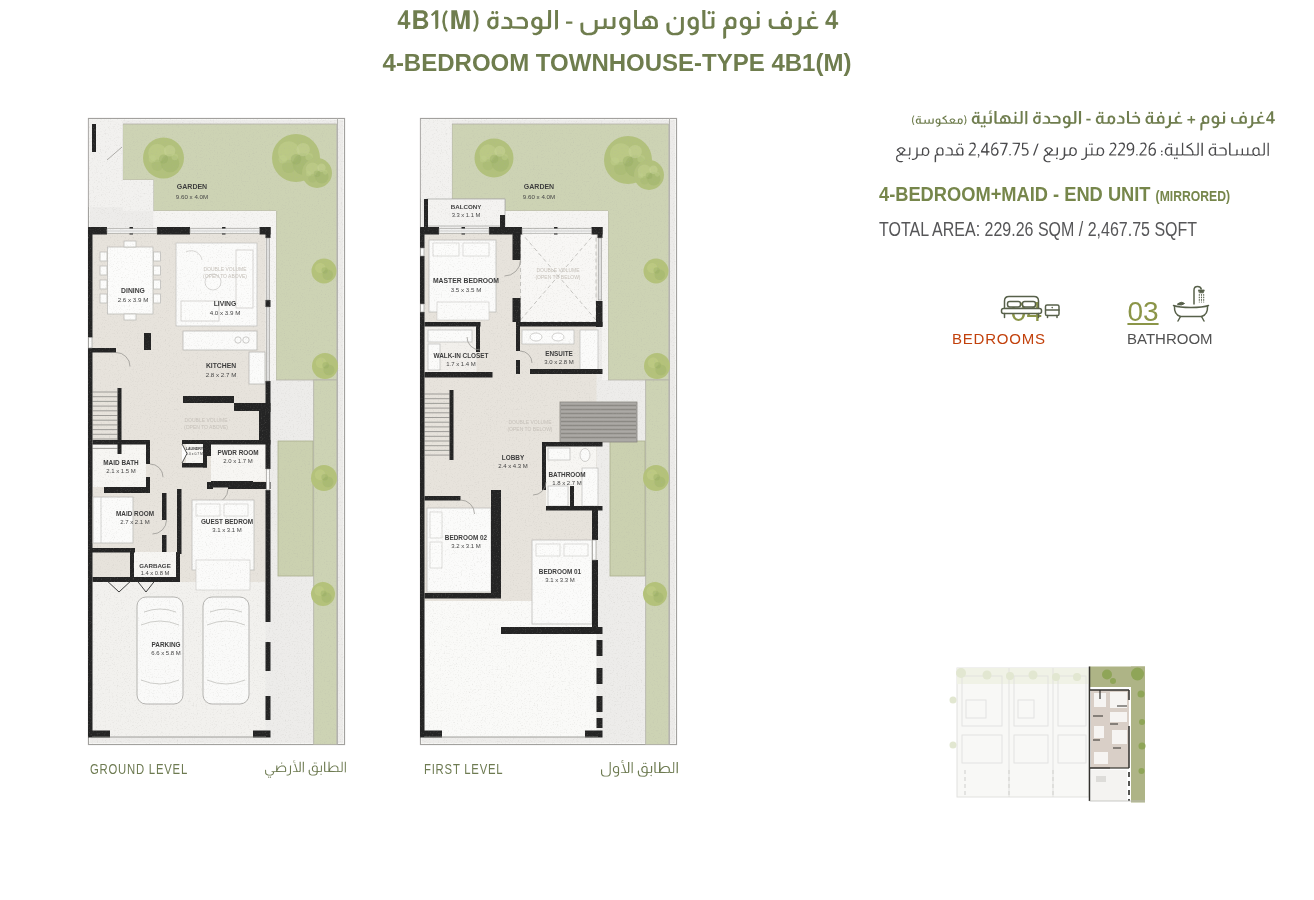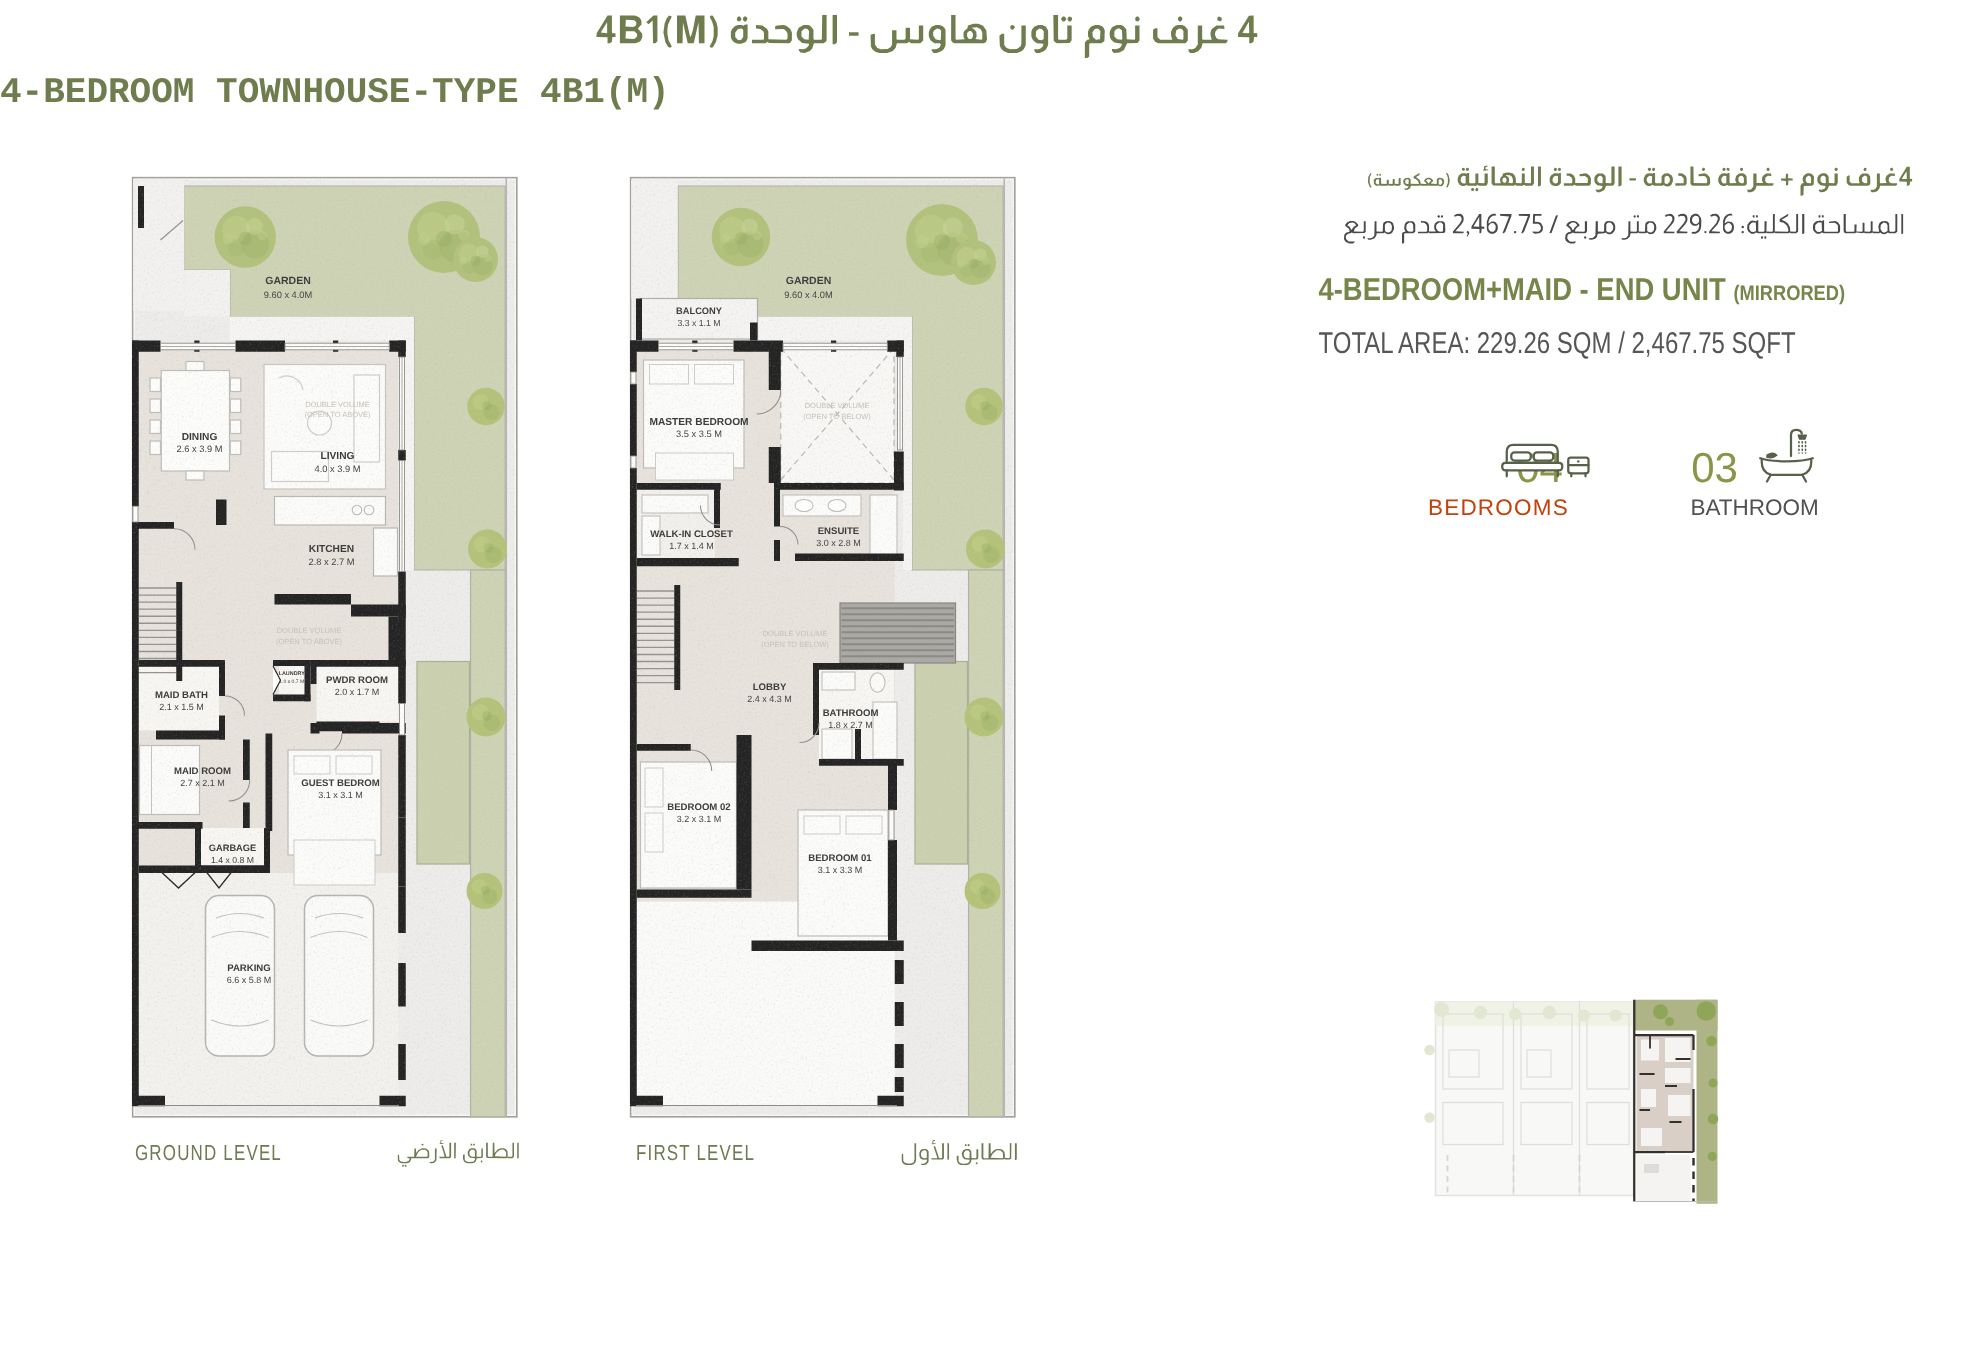--- a/index.html
+++ b/index.html
@@ -8,33 +8,33 @@
 .lbl{fill:#3d3d3d;font-family:"Liberation Sans",sans-serif;font-weight:bold;text-anchor:middle;}
 .dim{fill:#454545;font-family:"Liberation Sans",sans-serif;text-anchor:middle;}
 .faint{fill:#c6c1ba;font-family:"Liberation Sans",sans-serif;text-anchor:middle;}
 .lvl{color:#6e7b52;font-size:14.5px;letter-spacing:1px;transform:scaleX(0.78);transform-origin:0 0;white-space:nowrap;}
 </style></head><body>
 <div id="page">
 
 <div class="abs" style="left:396px;top:10px;width:444px;height:29px;"><svg width="100%" height="100%" viewBox="0 0 1657 109" preserveAspectRatio="xMidYMid meet">
         <path d="M633,43 633,52 657,52 657,43ZM1076,26 1065,26 1065,72 1063,78 1054,85 1037,86 1028,83 1022,75 1022,47 1016,47 1010,52 1011,77 1014,84 1021,91 1032,95 1054,95 1065,91 1071,86 1076,75ZM819,26 808,26 808,60 806,62 786,61 786,32 775,32 775,59 772,62 754,62 752,60 752,38 741,38 741,73 738,80 730,85 713,86 704,83 698,74 698,47 690,48 687,51 688,79 691,85 699,92 709,95 729,95 743,90 750,82 753,71 778,71 784,67 788,71 812,71 819,64ZM1573,26 1554,26 1542,35 1539,43 1539,51 1542,62 1520,62 1518,60 1518,26 1507,26 1507,74 1501,83 1494,86 1483,86 1485,92 1488,95 1497,95 1508,91 1516,82 1519,71 1577,71 1581,67 1582,62 1558,61 1553,57 1550,49 1551,42 1556,36 1560,34 1574,35ZM1482,37 1475,28 1468,25 1457,25 1451,27 1444,33 1440,42 1440,51 1443,62 1413,62 1406,56 1406,33 1400,33 1395,37 1395,59 1400,67 1408,71 1474,71 1477,70 1482,64ZM1460,34 1467,35 1471,40 1471,60 1469,62 1457,60 1451,51 1453,39ZM1361,26 1350,26 1350,60 1348,62 1329,61 1328,36 1320,27 1314,25 1304,25 1292,31 1287,40 1286,47 1287,56 1290,62 1298,69 1317,72 1315,79 1311,83 1302,86 1292,85 1292,90 1297,95 1311,94 1322,88 1330,71 1356,70 1361,64ZM1306,34 1311,34 1317,39 1318,60 1316,62 1305,61 1298,54 1298,42 1300,38ZM1267,28 1259,25 1250,25 1240,29 1234,36 1232,42 1232,53 1236,61 1230,62 1224,69 1224,108 1230,108 1235,104 1235,73 1237,71 1265,71 1273,66 1274,39 1271,32ZM1249,35 1257,34 1263,40 1262,61 1252,62 1244,55 1243,43ZM1117,25 1108,25 1098,29 1092,36 1090,42 1090,54 1094,63 1104,71 1120,72 1119,78 1113,84 1107,86 1097,86 1098,91 1102,95 1110,95 1121,91 1127,86 1132,75 1132,39 1126,29ZM1110,34 1116,35 1121,41 1121,60 1116,63 1108,62 1101,53 1102,40ZM1041,25 1038,27 1037,33 1039,36 1044,37 1049,31 1046,26ZM860,25 851,25 841,29 836,35 833,43 833,53 837,63 847,71 861,71 863,74 861,80 856,84 850,86 840,86 840,89 845,95 853,95 864,91 871,85 875,76 875,38 873,33 868,28ZM854,34 861,36 864,40 863,62 860,63 850,61 844,52 844,44 846,39ZM390,71 423,71 430,67 432,70 482,71 485,70 490,63 490,44 486,35 476,27 469,25 453,26 448,28 448,36 468,35 472,37 477,42 479,47 479,59 476,62 431,61 431,42 428,35 416,26 400,25 400,34 411,35 418,41 420,45 420,60 418,62 390,62ZM379,24 373,24 368,27 365,25 354,25 347,28 340,35 337,42 337,56 340,63 346,69 354,72 363,72 373,68 376,65 379,58ZM364,34 368,37 368,55 363,62 357,63 354,62 348,55 348,44 355,35ZM1560,4 1556,7 1556,13 1563,16 1567,13 1567,7ZM1461,4 1458,6 1457,12 1461,16 1465,16 1469,9 1465,4ZM1354,4 1351,6 1350,12 1352,15 1358,16 1362,10 1358,4ZM1184,4 1180,10 1184,16 1188,16 1191,14 1192,8 1190,5ZM1169,4 1165,8 1165,12 1169,16 1173,16 1177,12 1177,8 1173,4ZM371,4 368,6 367,12 371,16 375,16 379,9 375,4ZM356,4 353,6 352,12 354,15 360,16 364,10 360,4ZM1647,1 1635,2 1608,46 1608,55 1636,56 1636,71 1642,71 1647,66 1648,55 1656,55 1656,46 1647,45ZM1635,17 1636,44 1634,46 1619,45ZM287,1 284,5 290,16 294,30 294,53 291,65 284,79 287,82 292,81 300,67 304,51 304,32 301,19 292,2ZM202,1 202,71 216,71 217,19 229,71 244,71 256,18 257,71 271,71 271,1 249,1 242,37 238,51 235,55 223,1ZM182,1 176,9 171,21 168,44 173,68 180,80 185,82 189,79 181,63 178,47 178,35 180,23 189,4ZM153,1 143,1 125,18 131,23 141,14 142,71 148,71 153,66ZM59,1 59,71 98,71 108,67 112,63 115,56 115,47 104,34 113,24 113,15 110,9 106,5 96,1ZM74,41 95,41 102,47 102,54 95,60 73,59ZM74,12 95,13 100,18 100,24 97,28 91,30 73,29ZM28,1 1,45 0,55 28,56 28,71 34,71 39,67 40,55 48,55 48,46 41,46 39,44 39,1ZM27,18 27,46 11,44ZM1145,0 1146,65 1154,71 1186,70 1191,63 1191,26 1180,26 1180,59 1177,62 1159,62 1157,60 1157,0ZM889,0 889,64 893,69 897,71 970,71 976,68 979,61 977,38 969,27 957,22 945,22 931,26 930,33 922,40 920,44 920,55 923,61 902,62 900,60 900,0ZM934,40 939,40 944,47 943,56 939,60 933,60 929,54 929,45ZM940,32 954,31 963,36 967,44 967,60 965,62 950,60 953,54 952,42 946,35ZM592,0 592,73 598,73 603,68 603,0ZM577,0 566,0 565,61 563,62 546,62 544,60 544,37 536,27 530,25 519,25 507,32 502,44 502,52 505,61 516,70 533,72 532,77 525,84 518,86 507,85 507,88 511,94 522,95 535,90 541,84 545,71 569,71 575,67 577,63ZM522,34 529,35 533,40 532,62 521,61 514,54 514,41Z" fill="#6f7d4e" fill-rule="evenodd"></path>
       </svg></div>
-<div class="abs en-title" style="left:0;top:49px;width:1234px;text-align:left;font-family:Liberation Mono, monospace;">4-BEDROOM TOWNHOUSE-TYPE 4B1(M)</div>
+<div class="abs en-title" style="left:0;top:49px;width:1234px;text-align:center;">4-BEDROOM TOWNHOUSE-TYPE 4B1(M)</div>
 
 <div class="abs" style="left:912px;top:110px;width:363px;height:21px;"><svg width="100%" height="100%" viewBox="0 0 2018 113" preserveAspectRatio="xMidYMid meet">
         <path d="M401,83 397,90 401,95 405,95 409,91 409,87 405,83ZM386,83 383,85 382,91 384,94 390,95 394,88 390,83ZM969,47 969,56 993,56 993,47ZM21,56 22,68 29,75 39,75 41,73 47,75 72,75 76,72 79,75 94,75 98,72 101,75 116,75 121,71 121,46 114,46 113,69 99,68 99,50 92,50 91,69 77,68 77,53 70,53 69,69 49,68 48,44 43,46 29,46 24,50ZM35,51 39,51 41,53 41,68 39,70 32,69 28,64 30,54ZM1549,31 1548,48 1531,48 1531,56 1549,57 1549,73 1557,73 1558,56 1574,56 1574,48 1557,47 1557,31ZM42,32 41,36 43,38 48,37 48,33 46,31ZM31,33 33,38 38,37 38,33 36,31ZM1952,30 1933,30 1922,38 1919,44 1918,52 1920,61 1923,65 1899,66 1897,64 1897,30 1886,30 1886,78 1880,87 1873,90 1862,90 1864,96 1867,99 1876,99 1887,95 1895,86 1898,75 1957,75 1961,70 1961,66 1941,66 1934,63 1930,57 1931,44 1940,38 1953,39ZM1861,41 1857,34 1851,30 1833,30 1826,34 1820,43 1819,54 1822,66 1792,66 1785,60 1785,37 1780,37 1774,42 1774,62 1776,67 1782,73 1787,75 1853,75 1859,72 1862,66ZM1839,38 1845,38 1850,43 1850,64 1848,66 1838,65 1831,58 1831,45ZM1741,30 1729,30 1729,64 1727,66 1708,65 1707,40 1699,31 1693,29 1683,29 1671,35 1666,44 1665,51 1666,60 1669,66 1677,73 1696,76 1694,83 1690,87 1681,90 1671,89 1671,94 1676,99 1690,98 1701,92 1709,75 1733,75 1737,73 1741,64ZM1685,38 1690,38 1696,43 1697,64 1695,66 1684,65 1677,58 1677,46 1679,42ZM1646,32 1638,29 1629,29 1621,32 1614,39 1611,46 1611,56 1615,65 1608,67 1603,75 1603,112 1609,112 1614,108 1615,76 1645,75 1652,70 1653,41ZM1631,38 1638,39 1642,44 1642,64 1640,66 1629,65 1625,62 1622,55 1623,45ZM1494,30 1475,30 1464,38 1461,44 1460,52 1462,61 1465,65 1440,65 1440,30 1428,30 1428,79 1419,89 1405,90 1407,97 1409,99 1419,99 1429,95 1436,88 1440,75 1499,75 1503,70 1503,66 1483,66 1476,63 1472,57 1473,44 1482,38 1495,39ZM1150,29 1150,38 1161,39 1168,45 1170,49 1170,64 1168,66 1139,66 1139,75 1176,74 1181,68 1181,47 1178,39 1166,30ZM726,75 759,75 766,71 770,75 819,75 823,73 826,68 826,47 821,37 812,31 806,29 784,32 784,40 804,39 813,45 815,49 814,65 768,65 768,48 763,37 752,30 736,30 736,38 745,38 754,44 757,51 757,63 754,66 726,66ZM1298,48 1298,58 1301,66 1306,72 1315,76 1322,76 1330,72 1337,75 1396,75 1402,71 1404,66 1403,40 1397,32 1390,29 1375,30 1364,39 1361,52 1362,58 1366,65 1343,66 1340,63 1340,28 1334,28 1330,31 1326,29 1311,30 1302,38ZM1381,38 1388,39 1393,46 1393,63 1390,66 1383,66 1377,63 1373,57 1373,46 1375,42ZM1319,38 1328,39 1328,66 1318,67 1314,65 1309,56 1311,44ZM1022,47 1022,59 1026,68 1031,73 1038,76 1046,76 1055,71 1061,75 1091,75 1096,72 1102,77 1113,78 1120,75 1125,70 1130,58 1130,47 1126,37 1113,29 1099,30 1090,37 1088,41 1088,63 1085,66 1067,66 1064,63 1064,28 1058,28 1054,31 1050,29 1035,30 1028,35ZM1105,38 1114,40 1119,49 1118,61 1109,69 1103,68 1099,64 1099,44ZM1043,38 1053,40 1052,66 1042,67 1038,65 1033,57 1033,48 1035,44ZM715,28 709,28 705,31 702,29 690,29 678,37 674,44 673,58 677,68 681,72 691,76 700,76 708,73 713,68 715,64ZM700,38 704,40 704,61 700,66 693,67 686,62 684,57 684,49 690,40ZM332,50 333,60 339,71 349,76 357,76 364,72 372,75 401,75 407,71 411,75 436,75 441,72 444,64 444,30 432,30 432,64 430,66 409,65 409,30 398,30 398,63 395,66 377,66 375,64 375,28 368,28 365,31 361,29 348,29 342,32 336,38ZM353,38 362,39 362,66 359,67 350,66 345,61 343,55 346,43ZM291,28 289,30 293,36 296,46 296,64 290,80 294,82 301,69 303,55 299,36 294,28ZM131,55 131,65 137,73 150,78 150,80 143,85 134,85 138,91 147,90 156,84 159,75 190,75 195,73 197,75 222,75 225,73 227,75 257,75 260,73 263,76 272,77 279,72 282,65 282,55 280,51 274,46 264,45 259,47 255,52 255,67 253,69 232,67 241,58 241,55 235,48 228,45 222,45 214,48 208,56 209,59 216,65 216,69 196,68 192,54 178,43 191,35 191,28 170,40 169,48 177,50 185,57 189,67 187,69 158,68 158,52 154,47 149,45 137,47ZM265,51 270,51 275,57 275,65 270,71 265,71 262,68 262,54ZM221,51 228,51 234,56 225,67 215,56ZM143,51 148,51 151,54 150,69 143,69 138,64 138,56ZM9,28 1,43 0,62 5,77 9,82 11,82 13,79 10,75 6,62 7,43 13,30ZM1939,8 1936,10 1935,16 1937,19 1943,20 1947,14 1943,8ZM1840,8 1836,15 1840,20 1844,20 1847,18 1848,12 1846,9ZM1733,8 1729,12 1729,16 1733,20 1737,20 1741,16 1741,12 1737,8ZM1481,8 1478,10 1477,16 1479,19 1485,20 1489,14 1485,8ZM1382,8 1378,14 1382,20 1386,20 1389,18 1390,12 1388,9ZM1333,8 1329,11 1329,17 1336,20 1340,17 1340,11ZM1317,8 1313,15 1317,20 1321,20 1324,18 1325,12 1323,9ZM1241,8 1237,15 1241,20 1245,20 1249,16 1249,12 1245,8ZM1056,8 1052,15 1056,20 1060,20 1063,18 1064,12 1062,9ZM1041,8 1037,12 1037,16 1041,20 1045,20 1049,16 1049,12 1045,8ZM708,8 703,14 706,19 711,20 715,17 715,11ZM692,8 688,15 692,20 697,20 700,16 700,12 698,9ZM573,8 569,15 573,20 577,20 580,18 581,12 579,9ZM367,8 364,10 363,16 365,19 370,20 375,14 372,9ZM352,8 348,11 348,17 355,20 359,17 359,11ZM1997,5 1969,50 1969,59 1997,60 1997,75 2003,75 2008,70 2009,59 2017,59 2017,50 2008,49 2008,5ZM1996,21 1997,48 1995,50 1981,50 1979,48ZM1195,4 1195,67 1198,72 1204,75 1260,75 1266,71 1268,65 1268,50 1266,43 1256,32 1247,29 1225,32 1225,40 1246,39 1250,41 1255,46 1257,54 1257,62 1254,66 1207,65 1206,4ZM940,4 928,4 928,77 934,77 940,72ZM914,4 902,4 902,64 900,66 881,65 881,43 878,36 870,30 852,30 842,38 839,45 839,59 843,67 850,73 869,76 868,82 863,87 854,90 844,89 844,93 849,99 859,99 873,93 878,87 882,75 906,75 911,72 914,64ZM856,39 864,38 870,45 869,66 857,65 850,57 850,47ZM630,4 630,77 636,77 641,73 641,4ZM458,4 458,65 459,69 464,74 540,75 546,71 550,75 573,75 579,71 583,75 608,75 615,68 615,4 604,4 604,64 602,66 581,65 581,30 570,30 570,63 567,66 548,65 548,49 545,39 537,30 523,26 510,27 499,31 499,37 490,47 489,55 492,63 491,66 472,66 470,64 470,4ZM504,44 510,45 514,53 512,61 506,65 500,61 498,56 499,49ZM512,35 526,36 533,41 537,52 537,63 534,66 520,64 523,57 523,50 520,43 511,37ZM442,0 432,2 430,5 430,15 427,15 427,19 446,18 446,15 439,15 435,11 435,8 438,5 443,5Z" fill="#6f7d4e" fill-rule="evenodd"></path>
       </svg></div>
 <div class="abs" style="left:896px;top:142px;width:373px;height:21px;"><svg width="100%" height="100%" viewBox="0 0 2065 110" preserveAspectRatio="xMidYMid meet">
         <path d="M1553,83 1551,85 1552,91 1556,92 1558,91 1559,85 1557,83ZM1541,83 1539,85 1540,91 1544,92 1546,91 1547,85 1545,83ZM887,84 886,89 887,91 892,92 895,87 892,83ZM72,83 70,85 71,91 75,92 77,91 78,86 77,84ZM1470,63 1467,66 1467,69 1470,72 1473,72 1476,69 1476,66 1473,63ZM1332,63 1330,65 1330,70 1335,72 1337,71 1338,66 1337,64ZM630,63 627,66 627,69 630,72 633,72 636,69 636,66 633,63ZM458,63 455,63 452,68 456,72 456,77 452,83 456,84 462,73 462,68ZM1470,44 1467,47 1467,50 1470,53 1473,53 1476,50 1476,47 1473,44ZM1151,39 1144,30 1138,27 1122,27 1114,33 1112,38 1111,64 1108,66 1088,65 1088,27 1081,27 1081,63 1078,66 1057,65 1057,27 1050,27 1049,79 1043,87 1035,90 1024,90 1024,92 1027,96 1036,96 1046,93 1055,84 1058,72 1082,72 1087,69 1090,72 1113,72 1118,69 1128,75 1141,73 1147,68 1152,58 1153,50ZM1128,32 1138,34 1142,38 1145,46 1144,59 1142,63 1134,69 1126,68 1119,63 1119,41 1120,38ZM998,36 993,30 987,27 974,26 968,28 964,31 960,40 960,63 957,66 937,65 937,27 929,27 928,80 918,89 903,90 905,95 915,96 927,92 933,86 937,73 961,72 967,69 971,73 977,75 984,75 991,72 998,64 1001,56 1001,44ZM977,32 985,33 993,43 994,52 992,60 983,69 974,68 968,63 968,39 972,34ZM897,27 889,27 889,63 886,66 852,65 855,56 863,48 869,45 869,40 860,30 850,26 840,26 830,30 823,37 820,43 834,55 837,61 837,66 827,68 818,76 816,91 819,99 825,105 836,109 849,109 854,107 856,102 839,103 832,101 824,91 825,79 830,74 841,72 845,69 850,72 890,72 894,70 897,63ZM841,32 849,32 854,34 859,38 860,43 851,50 845,61 839,50 829,41ZM273,72 308,72 313,69 316,72 370,71 374,65 373,36 369,30 364,27 346,27 336,35 333,42 333,55 339,65 314,65 314,43 310,34 306,30 299,27 284,26 284,32 296,33 304,39 307,47 307,62 304,66 273,66ZM351,32 359,32 366,39 365,65 354,66 347,63 340,53 340,44 342,39ZM253,27 236,27 228,32 224,38 222,55 227,65 217,68 214,74 214,109 219,109 222,106 222,74 224,72 256,72 263,66 263,39 259,31ZM241,32 250,33 255,39 256,61 252,66 238,65 233,61 230,55 231,40ZM181,35 176,30 167,26 154,27 146,33 144,38 143,64 140,66 120,65 120,27 113,27 112,79 106,87 98,90 87,90 87,93 90,96 98,96 112,91 119,81 121,72 145,72 150,69 160,75 173,73 179,68 184,58 185,50ZM160,32 170,34 174,38 177,46 176,59 174,63 166,69 158,68 151,63 151,41 152,38ZM80,27 73,27 73,62 70,66 36,65 40,54 53,44 52,39 42,29 34,26 23,26 12,31 5,39 4,44 17,54 21,62 20,66 7,70 1,77 0,93 4,101 9,105 20,109 33,109 40,104 40,102 18,102 10,96 7,90 7,83 9,78 15,73 24,72 29,69 34,72 76,71 80,66ZM32,32 39,35 45,42 36,48 27,60 21,48 12,42 20,34ZM1731,42 1731,56 1733,62 1740,70 1746,73 1756,73 1764,69 1771,72 1824,72 1829,69 1831,64 1831,46 1829,39 1822,30 1812,26 1790,29 1790,34 1812,33 1821,40 1823,44 1823,64 1821,66 1774,66 1772,64 1772,24 1768,24 1764,27 1758,25 1743,27 1735,34ZM1761,32 1763,33 1764,63 1755,67 1746,66 1739,58 1739,42 1749,32ZM1765,5 1763,7 1764,13 1768,14 1770,13 1771,7 1769,5ZM1753,5 1751,7 1752,13 1756,14 1758,13 1759,7 1757,5ZM1522,5 1520,7 1521,13 1525,14 1527,13 1528,7 1526,5ZM1510,5 1508,7 1509,13 1513,14 1515,13 1516,7 1514,5ZM1083,5 1081,7 1081,12 1086,14 1088,13 1089,7 1087,5ZM1071,5 1068,10 1071,14 1076,13 1077,8 1076,6ZM790,5 782,6 758,72 766,71ZM360,5 357,10 360,14 365,13 366,8 365,6ZM348,5 345,8 345,11 348,14 351,14 354,11 354,8 351,5ZM2057,1 2057,74 2061,74 2064,71 2064,1ZM1844,1 1844,63 1846,69 1851,72 1886,72 1891,69 1915,72 1919,69 1923,72 1945,72 1950,69 1953,72 1975,72 1979,69 1987,74 1997,75 2008,69 2012,72 2035,72 2042,66 2042,1 2035,1 2035,62 2031,66 2016,66 2013,63 2012,36 2007,29 1999,26 1986,27 1979,31 1976,35 1972,46 1975,66 1951,65 1951,27 1944,27 1944,62 1940,66 1921,65 1921,33 1914,33 1914,63 1911,66 1891,65 1892,39 1884,39 1884,63 1881,66 1855,66 1852,63 1852,1ZM1991,32 2001,34 2006,42 2006,63 1996,69 1991,69 1986,66 1980,56 1981,41ZM1699,1 1691,1 1691,74 1695,74 1699,71ZM698,1 697,37 717,37 724,42 727,52 726,58 721,64 716,66 696,65 696,68 700,72 705,73 720,72 725,70 732,63 734,57 734,47 727,34 718,30 704,29 705,9 707,7 729,7 729,1ZM687,1 645,1 645,7 679,8 654,72 659,72 665,65 686,11ZM618,1 576,1 576,7 609,10 585,72 589,72 595,67 618,8ZM499,1 471,46 470,55 500,56 500,72 504,72 507,69 508,55 518,55 518,48 507,47 507,1ZM499,12 499,48 478,47ZM1676,1 1669,1 1669,62 1666,66 1647,65 1646,50 1639,37 1629,28 1615,22 1639,8 1640,0 1608,19 1608,29 1623,33 1635,44 1640,57 1640,63 1637,66 1590,65 1590,1 1583,1 1583,63 1580,66 1559,65 1560,27 1552,27 1552,63 1549,66 1531,66 1529,64 1529,24 1525,24 1521,27 1506,25 1498,28 1489,39 1488,56 1492,65 1503,73 1513,73 1521,69 1528,72 1553,72 1560,70 1561,72 1584,72 1589,69 1592,72 1641,72 1645,69 1649,72 1669,72 1676,66ZM1518,32 1520,33 1521,63 1512,67 1503,66 1496,58 1496,42 1506,32ZM1431,0 1422,0 1413,3 1405,11 1399,25 1399,59 1403,67 1413,73 1423,73 1429,71 1434,67 1439,57 1439,43 1436,36 1430,30 1417,28 1409,32 1406,36 1405,31 1409,18 1418,8 1424,6 1434,6ZM1417,34 1424,35 1430,41 1432,47 1430,59 1422,66 1415,66 1411,64 1405,55 1405,45 1407,41ZM1360,1 1351,6 1356,11 1364,7 1371,7 1378,12 1380,19 1374,34 1348,64 1347,72 1385,72 1388,69 1388,66 1356,64 1379,38 1387,22 1387,13 1381,3 1374,0ZM1302,0 1293,0 1282,6 1277,16 1277,29 1279,35 1286,42 1291,44 1300,44 1305,42 1310,37 1311,47 1307,59 1298,66 1283,67 1283,70 1286,73 1298,73 1308,68 1314,61 1318,50 1319,24 1317,14 1308,2ZM1294,7 1304,8 1309,13 1311,26 1308,33 1300,38 1290,36 1284,26 1286,14ZM1241,1 1232,6 1235,11 1245,7 1256,9 1260,15 1260,24 1253,36 1228,65 1228,72 1266,72 1269,66 1237,64 1259,39 1266,28 1268,20 1266,8 1262,3 1255,0ZM1190,2 1184,7 1186,10 1189,11 1197,7 1206,8 1211,13 1212,23 1204,37 1180,65 1180,72 1218,72 1221,66 1188,65 1213,36 1218,27 1220,18 1219,11 1212,2 1206,0ZM559,0 550,0 540,4 533,12 527,28 527,57 530,65 535,70 542,73 552,73 559,70 564,65 568,55 567,41 560,31 553,28 545,28 534,36 533,34 535,24 540,14 549,7 562,6ZM546,34 554,36 560,45 559,58 553,65 550,66 541,65 535,59 533,53 533,46 535,42 541,36ZM415,1 406,6 409,11 419,7 430,9 434,15 434,24 427,36 402,65 402,72 440,72 443,66 411,64 433,39 440,28 442,20 440,8 436,3 429,0Z" fill="#4a4a4c" fill-rule="evenodd"></path>
       </svg></div>
 <div class="abs" style="left:879px;top:182px;white-space:nowrap;color:#76864b;font-size:21px;font-weight:bold;transform:scaleX(0.87);transform-origin:0 0;">4-BEDROOM+MAID - END UNIT <span style="font-size:14px;">(MIRRORED)</span></div>
 <div class="abs" style="left:879px;top:218px;white-space:nowrap;color:#565658;font-size:20px;transform:scaleX(0.8);transform-origin:0 0;">TOTAL AREA: 229.26 SQM / 2,467.75 SQFT</div>
 
 <div class="abs" style="left:988px;top:296px;width:34px;color:#8b9548;font-size:28px;text-align:right;margin-left:20px;">04</div>
-<div class="abs" style="left:1126px;top:296px;width:34px;color:#8b9548;font-size:28px;text-align:center;">03</div>
+<div class="abs" style="left:1126px;top:296px;width:34px;color:#8b9548;font-size:28px;text-align:center;text-decoration:underline;">03</div>
 <div class="abs" style="left:952px;top:330px;color:#c2410c;font-size:15px;letter-spacing:0.8px;">BEDROOMS</div>
 <div class="abs" style="left:1127px;top:330px;color:#515151;font-size:15px;letter-spacing:0px;">BATHROOM</div>
 <svg class="abs" style="left:998px;top:293px;" width="64" height="28" viewBox="0 0 64 28">
  <g fill="none" stroke="#57604a" stroke-width="1.5" stroke-linecap="round" stroke-linejoin="round">
   <path d="M6.5,19 L6.5,8 Q6.5,3.5 11,3.5 L36,3.5 Q40.5,3.5 40.5,8 L40.5,19"></path>
   <rect x="9.5" y="8.5" width="13" height="5.5" rx="2.2" fill="#fff"></rect>
   <rect x="24.5" y="8.5" width="13" height="5.5" rx="2.2" fill="#fff"></rect>
   <path d="M8.5,15.5 L38.5,15.5"></path>
   <rect x="3.5" y="15.5" width="40" height="5" rx="2" fill="#fff"></rect>
   <path d="M6.5,20.5 L6.5,24.5 M40.5,20.5 L40.5,24.5"></path>

